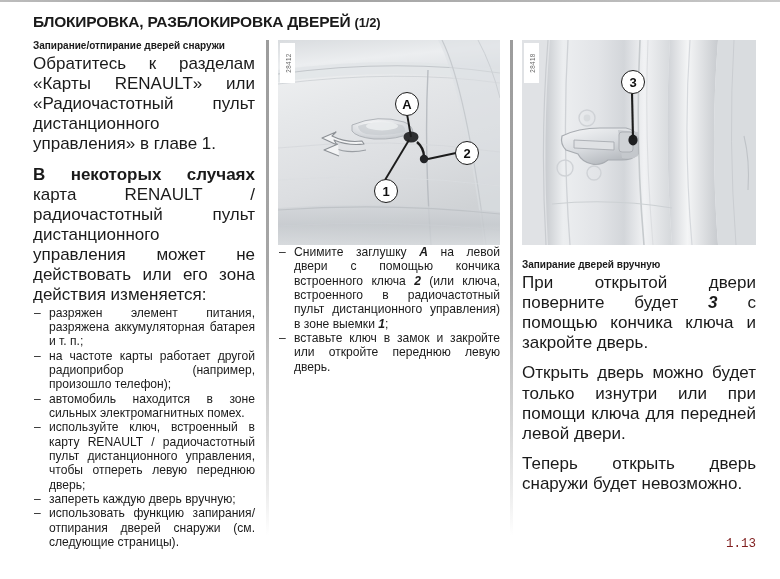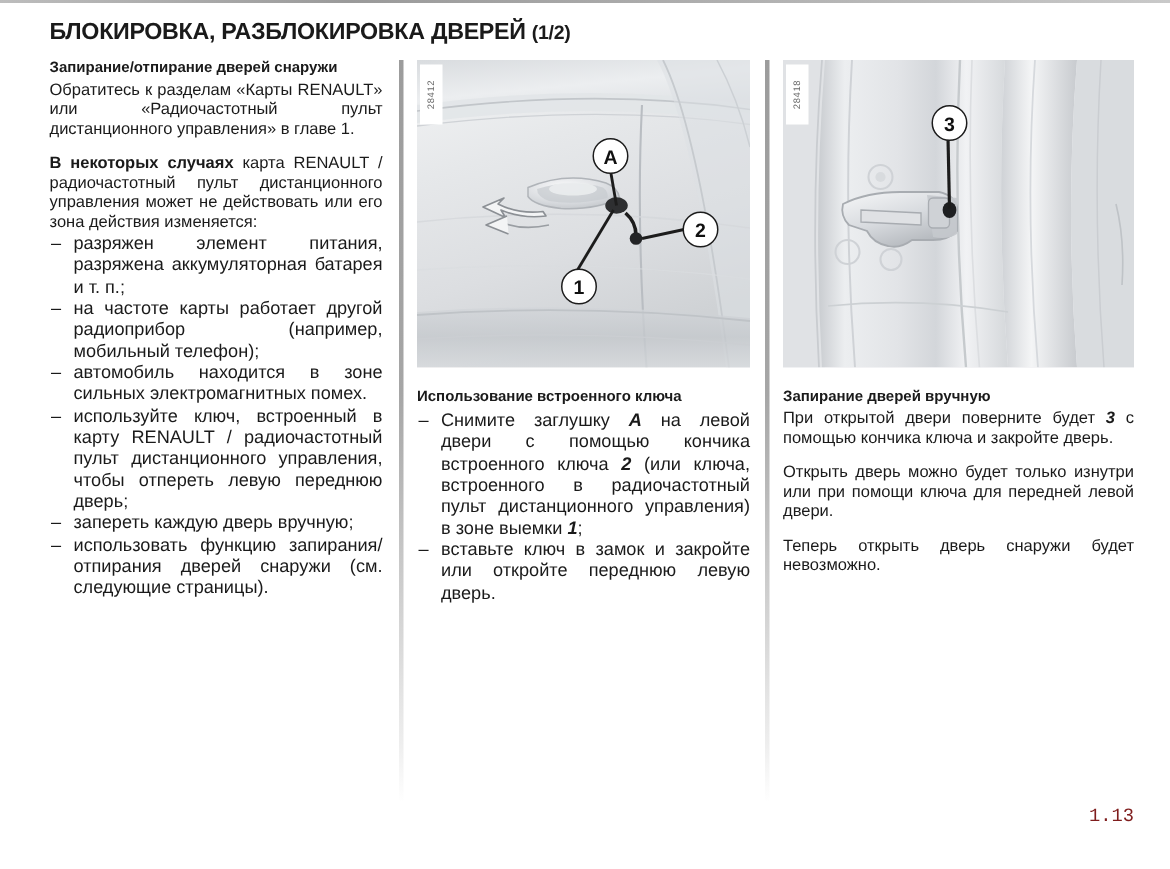--- a/index.html
+++ b/index.html
@@ -59,21 +59,21 @@
   #column-2 { left: 278px; width: 222px; }
   #column-3 { left: 522px; width: 234px; }
 
   .sec-heading {
     font-size: 10px;
     font-weight: bold;
     line-height: 1.19;
     margin: 0 0 2px 0;
   }
   p.body {
-    font-size: 11px;
+    font-size: 17px;
     line-height: 1.185;
     margin: 0;
     text-align: justify;
     hyphens: manual;
   }
   p.body + p.body { margin-top: 10px; }
   p.tight { margin-top: 0 !important; }
 
   .b { font-weight: bold; }
   .i-bold { font-weight: bold; font-style: italic; }
@@ -180,21 +180,21 @@
     <span class="b">В некоторых случаях</span><span> карта RENAULT / радиочастотный пульт дистанционного управления может не действовать или его зона действия изменяется:</span>
   </p>
 
   <ul class="dashlist">
     <li>
       <span class="dash">–</span>
       <span>разряжен элемент питания, разряжена аккумуляторная батарея и т. п.;</span>
     </li>
     <li>
       <span class="dash">–</span>
-      <span>на частоте карты работает другой радиоприбор (например, мобильный телефон);</span>
+      <span>на частоте карты работает другой радиоприбор (например, произошло телефон);</span>
     </li>
     <li>
       <span class="dash">–</span>
       <span>автомобиль находится в зоне сильных электромагнитных помех.</span>
     </li>
   </ul>
 
 
   <ul class="dashlist">
     <li>
@@ -282,21 +282,20 @@
 
     <div class="fig-ref">
       <span>28412</span>
     </div>
 
     <div class="callout" style="left:117px; top:52px;">A</div>
     <div class="callout" style="left:96px; top:139px;">1</div>
     <div class="callout" style="left:177px; top:101px;">2</div>
   </div>
 
-  <h2 class="sec-heading" style="margin-top:14px;">Использование встроенного ключа</h2>
 
   <ul class="dashlist">
     <li>
       <span class="dash">–</span>
       <span><span>Снимите заглушку </span><span class="i-bold">A</span><span> на левой двери с помощью кончика встроенного ключа </span><span class="i-bold">2</span><span> (или ключа, встроенного в радиочастотный пульт дистанционного управления) в зоне выемки </span><span class="i-bold">1</span><span>;</span></span>
     </li>
     <li>
       <span class="dash">–</span>
       <span>вставьте ключ  в замок и закройте или откройте переднюю левую дверь.</span>
     </li>

